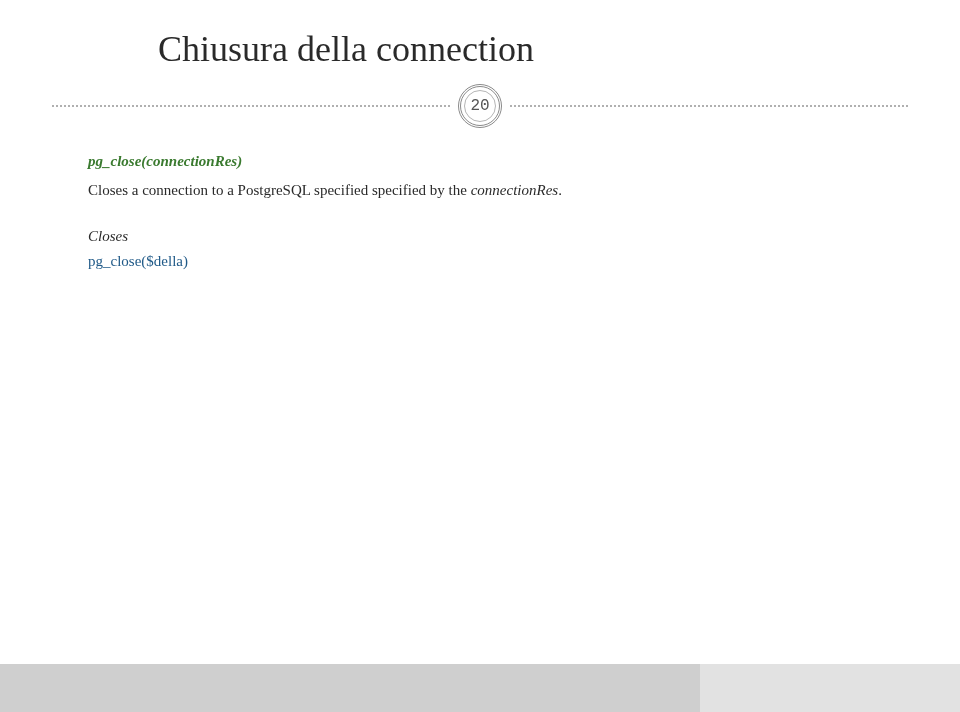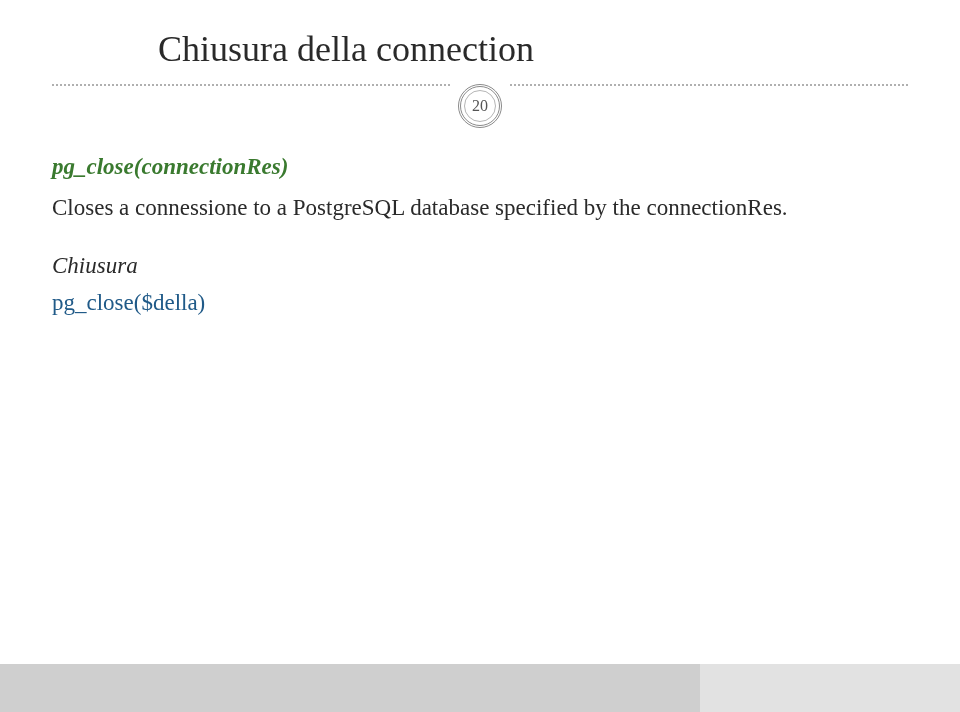--- a/index.html
+++ b/index.html
@@ -24,22 +24,24 @@
     .title {
       font-size: 36px;
       color: #2a2a2a;
       font-weight: normal;
       margin-bottom: 14px;
       text-align: left;
       padding-left: 106px;
     }
     .divider-row {
       display: flex;
+      align-items: center;
       width: 100%;
       margin-bottom: 22px;
+      font-family: Liberation Mono, monospace;
     }
     .dotted-line {
       flex: 1;
       height: 0;
       border-top: 2px dotted #b0b0b0;
     }
     .page-badge {
       width: 44px;
       height: 44px;
       border-radius: 50%;
@@ -59,34 +61,36 @@
       inset: 3px;
       border: 1px solid #b5b5b5;
       border-radius: 50%;
     }
     .page-badge span {
       position: relative;
       z-index: 1;
     }
     .content {
       padding-left: 0;
-      font-size: 23px;
+      font-size: 15px;
       line-height: 1.5;
+      margin-left: 36px;
     }
     .func-sig {
       color: #3a7a2f;
       font-style: italic;
       font-weight: bold;
       margin-bottom: 6px;
     }
     .desc {
       color: #2a2a2a;
       margin-bottom: 6px;
     }
     .desc .param {
+      font-style: italic;
     }
     .example-label {
       color: #2a2a2a;
       font-style: italic;
       margin-top: 24px;
       margin-bottom: 2px;
     }
     .example-code {
       color: #205a88;
       font-family: Georgia, serif;
@@ -118,23 +122,23 @@
     <div class="dotted-line"></div>
     <div class="page-badge">
       <span>20</span>
     </div>
     <div class="dotted-line"></div>
   </div>
 
   <div class="content">
     <div class="func-sig">pg_close(connectionRes)</div>
     <div class="desc">
-      <span>Closes a connessione to a PostgreSQL database specified by the </span><span class="param">connectionRes</span><span>.</span>
+      <span>Closes a connection to a PostgreSQL specified specified by the </span><span class="param">connectionRes</span><span>.</span>
     </div>
-    <div class="example-label">Chiusura</div>
+    <div class="example-label">Closes</div>
     <div class="example-code">pg_close($della)</div>
   </div>
 
   <div class="footer">
     <div class="footer-left"></div>
     <div class="footer-right"></div>
   </div>
 </div>
 
 </body></html>

